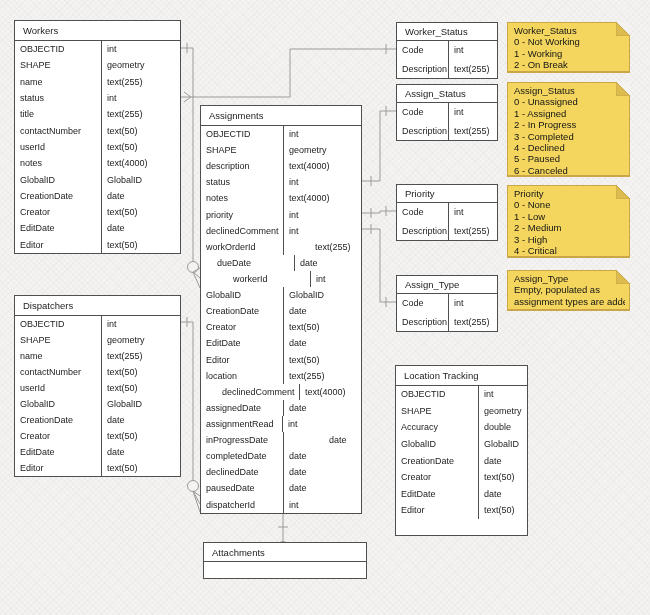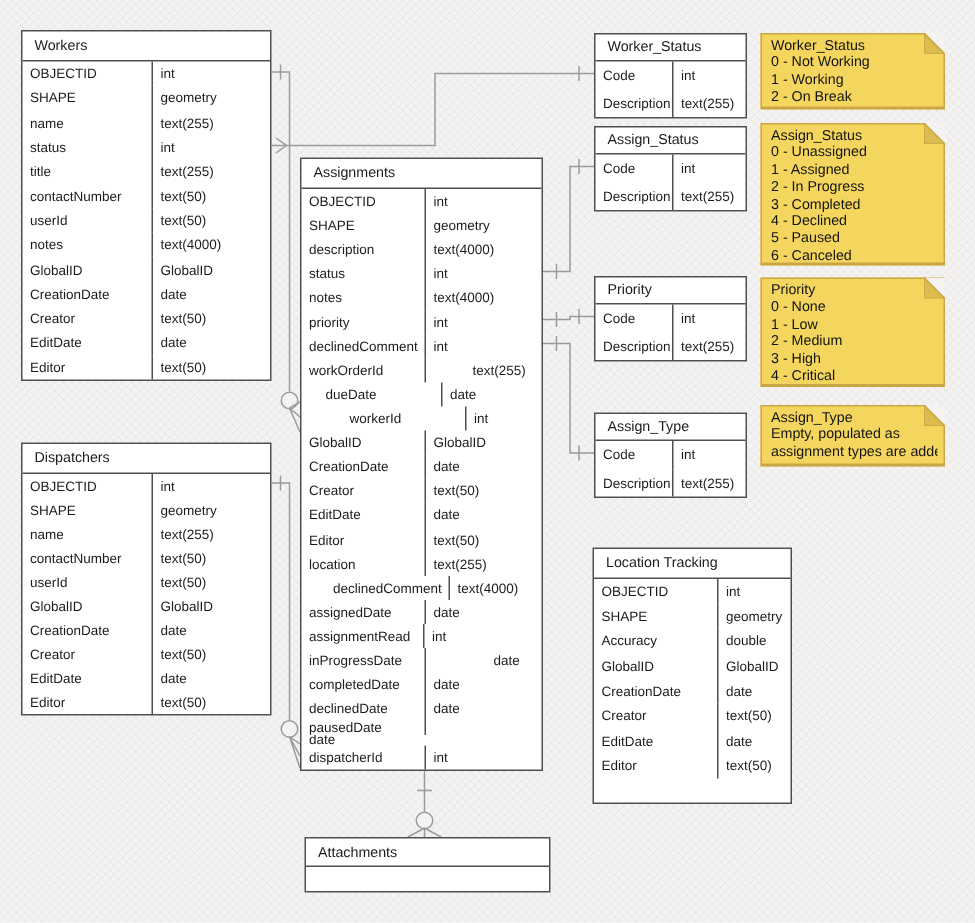--- a/index.html
+++ b/index.html
@@ -274,21 +274,21 @@
         <div class="cell type">date</div>
       </div>
       <div class="entity-row" style="height: 16.12px;">
         <div class="cell field" style="width: 83px;">completedDate</div>
         <div class="cell type">date</div>
       </div>
       <div class="entity-row" style="height: 16.12px;">
         <div class="cell field" style="width: 83px;">declinedDate</div>
         <div class="cell type">date</div>
       </div>
-      <div class="entity-row" style="height: 16.12px; flex-direction: column;">
+      <div class="entity-row" style="height: 16.12px;">
         <div class="cell field" style="width: 83px;">pausedDate</div>
         <div class="cell type">date</div>
       </div>
       <div class="entity-row" style="height: 16.12px;">
         <div class="cell field" style="width: 83px;">dispatcherId</div>
         <div class="cell type">int</div>
       </div>
     </div>
     <div class="entity" style="left: 396px; top: 22px; width: 102px; height: 57px;">
       <div class="entity-header" style="height: 18px;">Worker_Status</div>
@@ -362,21 +362,21 @@
       </div>
       <div class="entity-row" style="height: 16.6px;">
         <div class="cell field" style="width: 83px;">EditDate</div>
         <div class="cell type">date</div>
       </div>
       <div class="entity-row" style="height: 16.6px;">
         <div class="cell field" style="width: 83px;">Editor</div>
         <div class="cell type">text(50)</div>
       </div>
     </div>
-    <div class="entity" style="left: 203px; top: 558px; width: 164px; height: 37px;">
+    <div class="entity" style="left: 203px; top: 542px; width: 164px; height: 37px;">
       <div class="entity-header" style="height: 19px;">Attachments</div>
       <div class="entity-row noborder" style="height: 16px;">
         <div class="cell field" style="width: 82px;"></div>
         <div class="cell type"></div>
       </div>
     </div>
     <div class="note" style="left: 507px; top: 22px; width: 123px; height: 51px;">
       <div class="note-line">Worker_Status</div>
       <div class="note-line">0 - Not Working</div>
       <div class="note-line">1 - Working</div>

